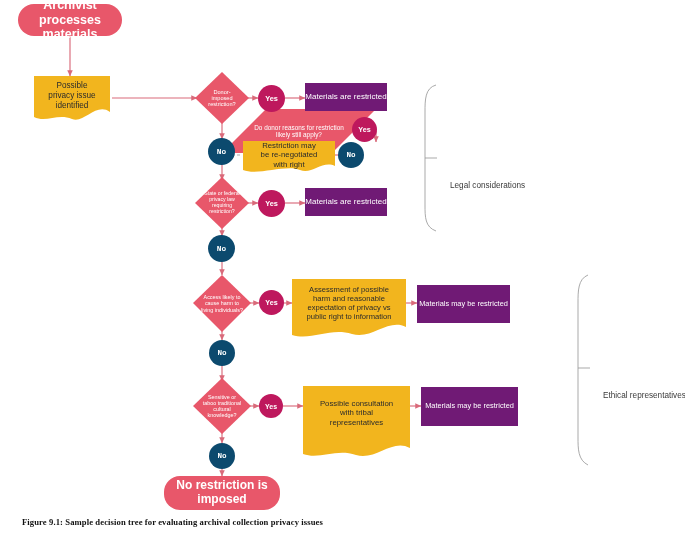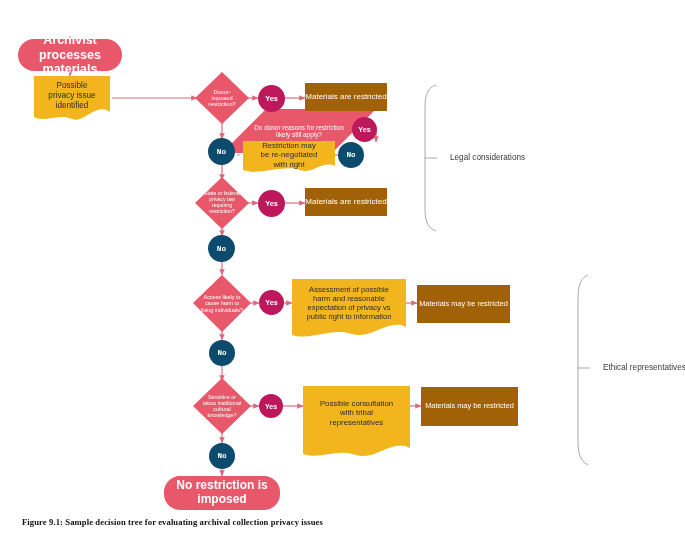--- a/index.html
+++ b/index.html
@@ -10,26 +10,26 @@
     color:#3a3a3a;
   }
   #canvas{position:absolute;left:0;top:0;width:685px;height:533px;}
   .node{position:absolute;box-sizing:border-box;display:flex;align-items:center;justify-content:center;text-align:center;}
 
   
   .pill{
     background:#E8576A;color:#ffffff;font-weight:bold;border-radius:16px;
     line-height:1.15;
   }
-  .pill-start{font-size:12.5px;margin-top:35px;}
+  .pill-start{font-size:12.5px;}
   .pill-end{font-size:12px;}
 
   
   .rect-purple{
-    background:#a16207;color:#ffffff;line-height:1.2;
+    background:#701a75;color:#ffffff;line-height:1.2;
   }
 
   
   .diamond-wrap{position:absolute;}
   .diamond-label{
     position:absolute;left:0;top:0;width:100%;height:100%;
     display:flex;align-items:center;justify-content:center;text-align:center;
     color:#ffffff;line-height:1.12;box-sizing:border-box;
   }
 
@@ -44,21 +44,21 @@
   
   .doc-wrap{position:absolute;}
   .doc-label{
     position:absolute;left:0;top:0;width:100%;height:100%;
     display:flex;align-items:center;justify-content:center;text-align:center;
     color:#2b2b2b;line-height:1.22;box-sizing:border-box;padding:0 14px;
   }
 
   
   .bracket-label{
-    position:absolute;color:#3a3a3a;font-size:8.2px;white-space:nowrap;
+    position:absolute;color:#3a3a3a;font-size:8.2px;white-space:nowrap;margin-top:28px;
   }
 
   
   .caption{
     position:absolute;left:3px;top:517px;
     font-family:"Liberation Serif", serif;font-weight:bold;
     font-size:8.6px;color:#111111;white-space:nowrap;letter-spacing:0.1px;padding-left:19px;
   }
 </style>
 </head>

